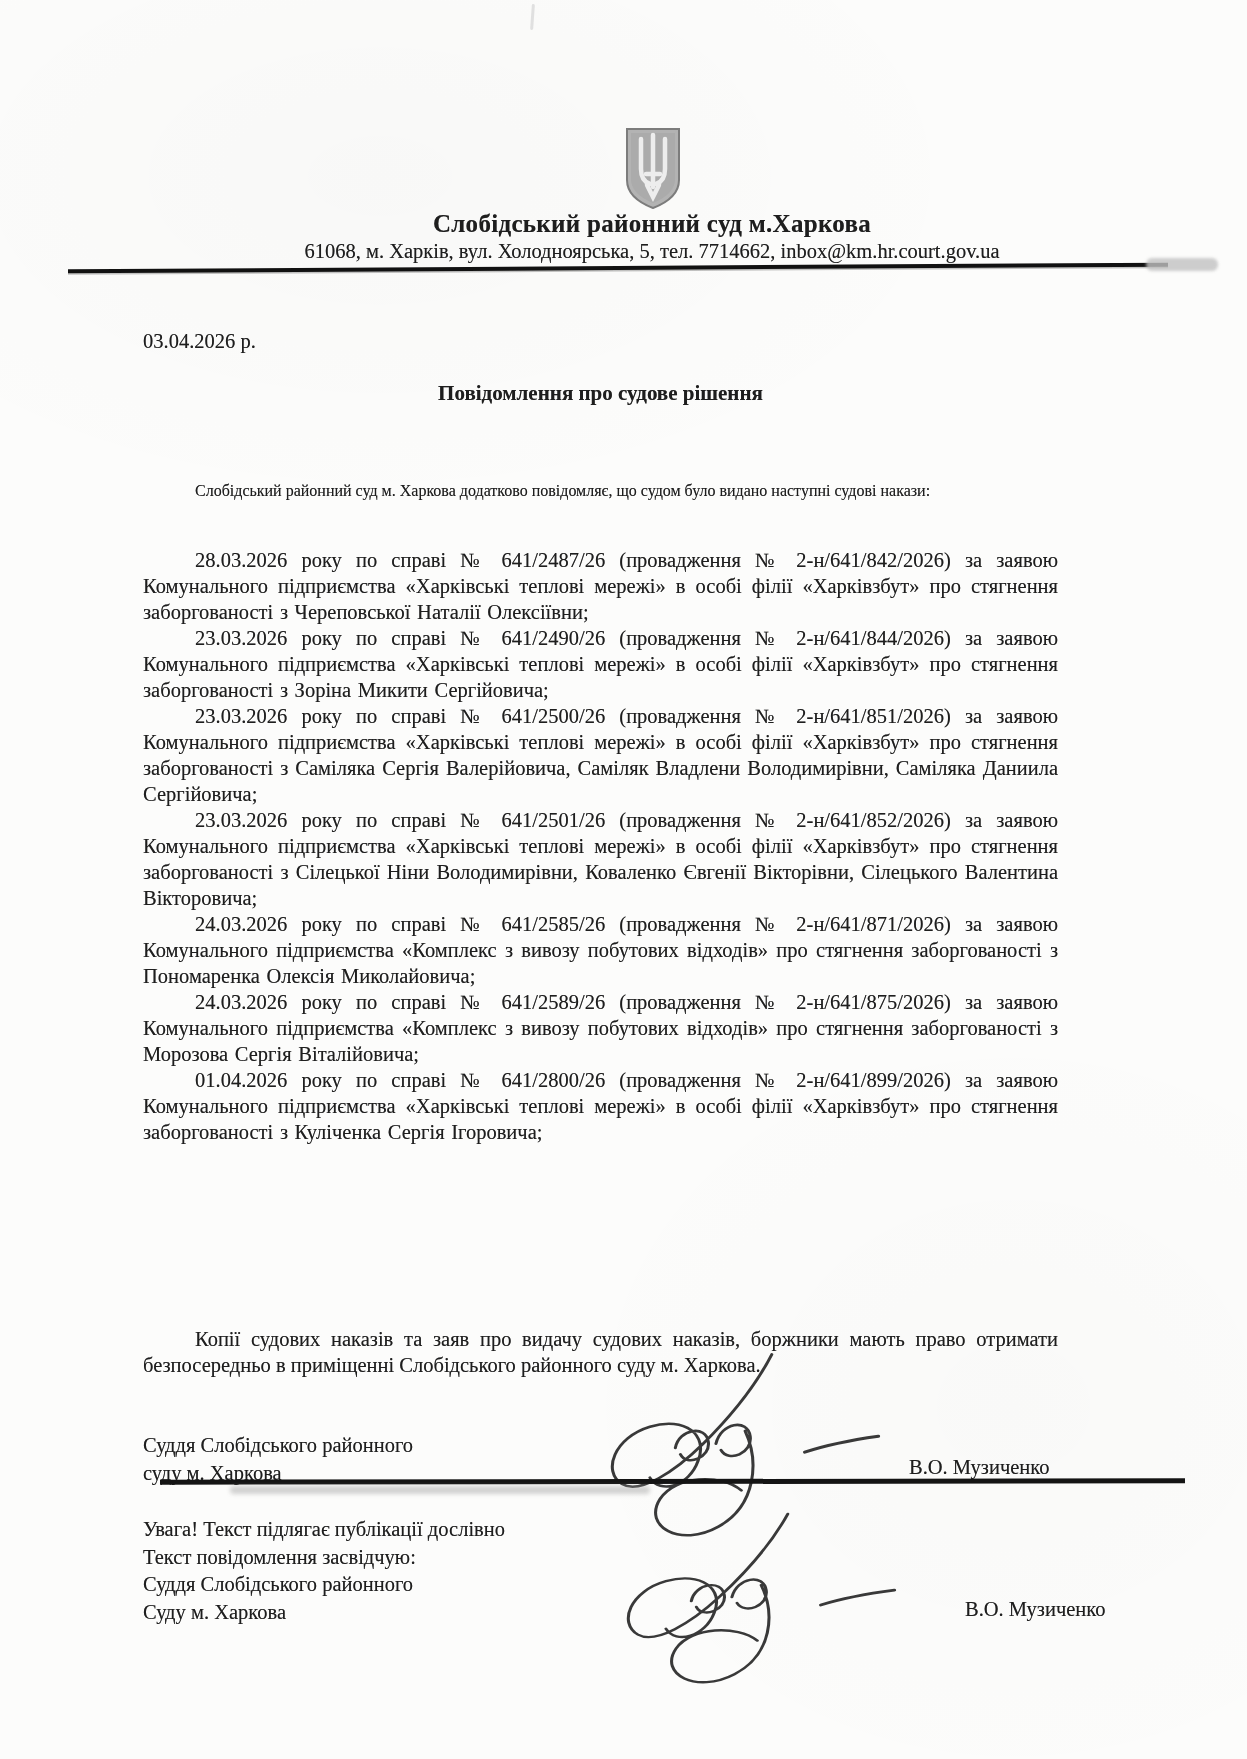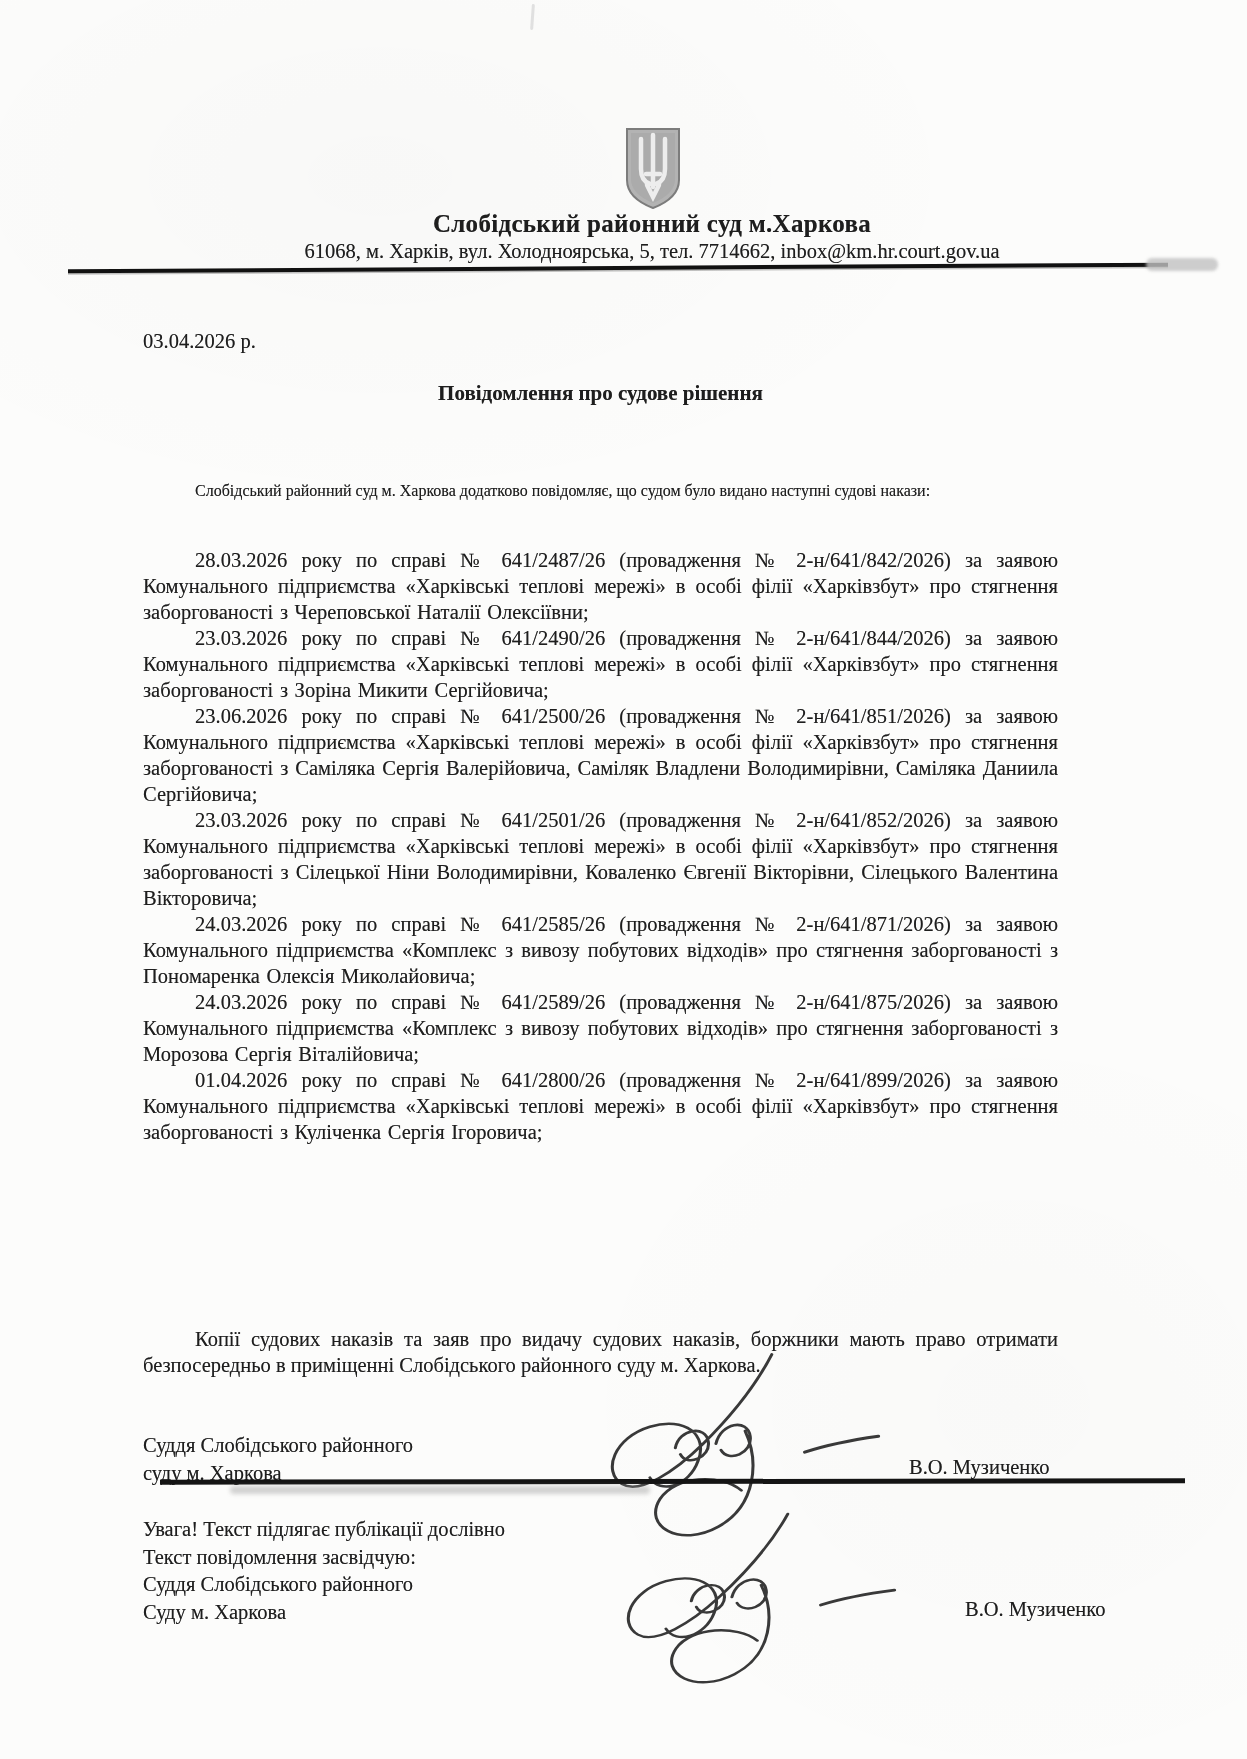--- a/index.html
+++ b/index.html
@@ -111,21 +111,21 @@
   <div class="header-rule"></div>
   <div class="rule-smudge"></div>
 
   <div class="date-line txt">03.04.2026 р.</div>
   <div class="doc-title txt">Повідомлення про судове рішення</div>
   <div class="intro txt">Слобідський районний суд м. Харкова додатково повідомляє, що судом було видано наступні судові накази:</div>
 
   <div class="orders txt">
     <p>28.03.2026 року по справі № 641/2487/26 (провадження № 2-н/641/842/2026) за заявою Комунального підприємства «Харківські теплові мережі» в особі філії «Харківзбут» про стягнення заборгованості з Череповської Наталії Олексіївни;</p>
     <p>23.03.2026 року по справі № 641/2490/26 (провадження № 2-н/641/844/2026) за заявою Комунального підприємства «Харківські теплові мережі» в особі філії «Харківзбут» про стягнення заборгованості з Зоріна Микити Сергійовича;</p>
-    <p>23.06.2026 року по справі № 641/2500/26 (провадження № 2-н/641/851/2026) за заявою Комунального підприємства «Харківські теплові мережі» в особі філії «Харківзбут» про стягнення заборгованості з Саміляка Сергія Валерійовича, Саміляк Владлени Володимирівни, Саміляка Даниила Сергійовича;</p>
+    <p>23.03.2026 року по справі № 641/2500/26 (провадження № 2-н/641/851/2026) за заявою Комунального підприємства «Харківські теплові мережі» в особі філії «Харківзбут» про стягнення заборгованості з Саміляка Сергія Валерійовича, Саміляк Владлени Володимирівни, Саміляка Даниила Сергійовича;</p>
     <p>23.03.2026 року по справі № 641/2501/26 (провадження № 2-н/641/852/2026) за заявою Комунального підприємства «Харківські теплові мережі» в особі філії «Харківзбут» про стягнення заборгованості з Сілецької Ніни Володимирівни, Коваленко Євгенії Вікторівни, Сілецького Валентина Вікторовича;</p>
     <p>24.03.2026 року по справі № 641/2585/26 (провадження № 2-н/641/871/2026) за заявою Комунального підприємства «Комплекс з вивозу побутових відходів» про стягнення заборгованості з Пономаренка Олексія Миколайовича;</p>
     <p>24.03.2026 року по справі № 641/2589/26 (провадження № 2-н/641/875/2026) за заявою Комунального підприємства «Комплекс з вивозу побутових відходів» про стягнення заборгованості з Морозова Сергія Віталійовича;</p>
     <p>01.04.2026 року по справі № 641/2800/26 (провадження № 2-н/641/899/2026) за заявою Комунального підприємства «Харківські теплові мережі» в особі філії «Харківзбут» про стягнення заборгованості з Куліченка Сергія Ігоровича;</p>
   </div>
 
   <div class="closing txt">Копії судових наказів та заяв про видачу судових наказів, боржники мають право отримати безпосередньо в приміщенні Слобідського районного суду м. Харкова.</div>
 
   <div class="sig-role txt">
     <div>Суддя  Слобідського районного</div>

